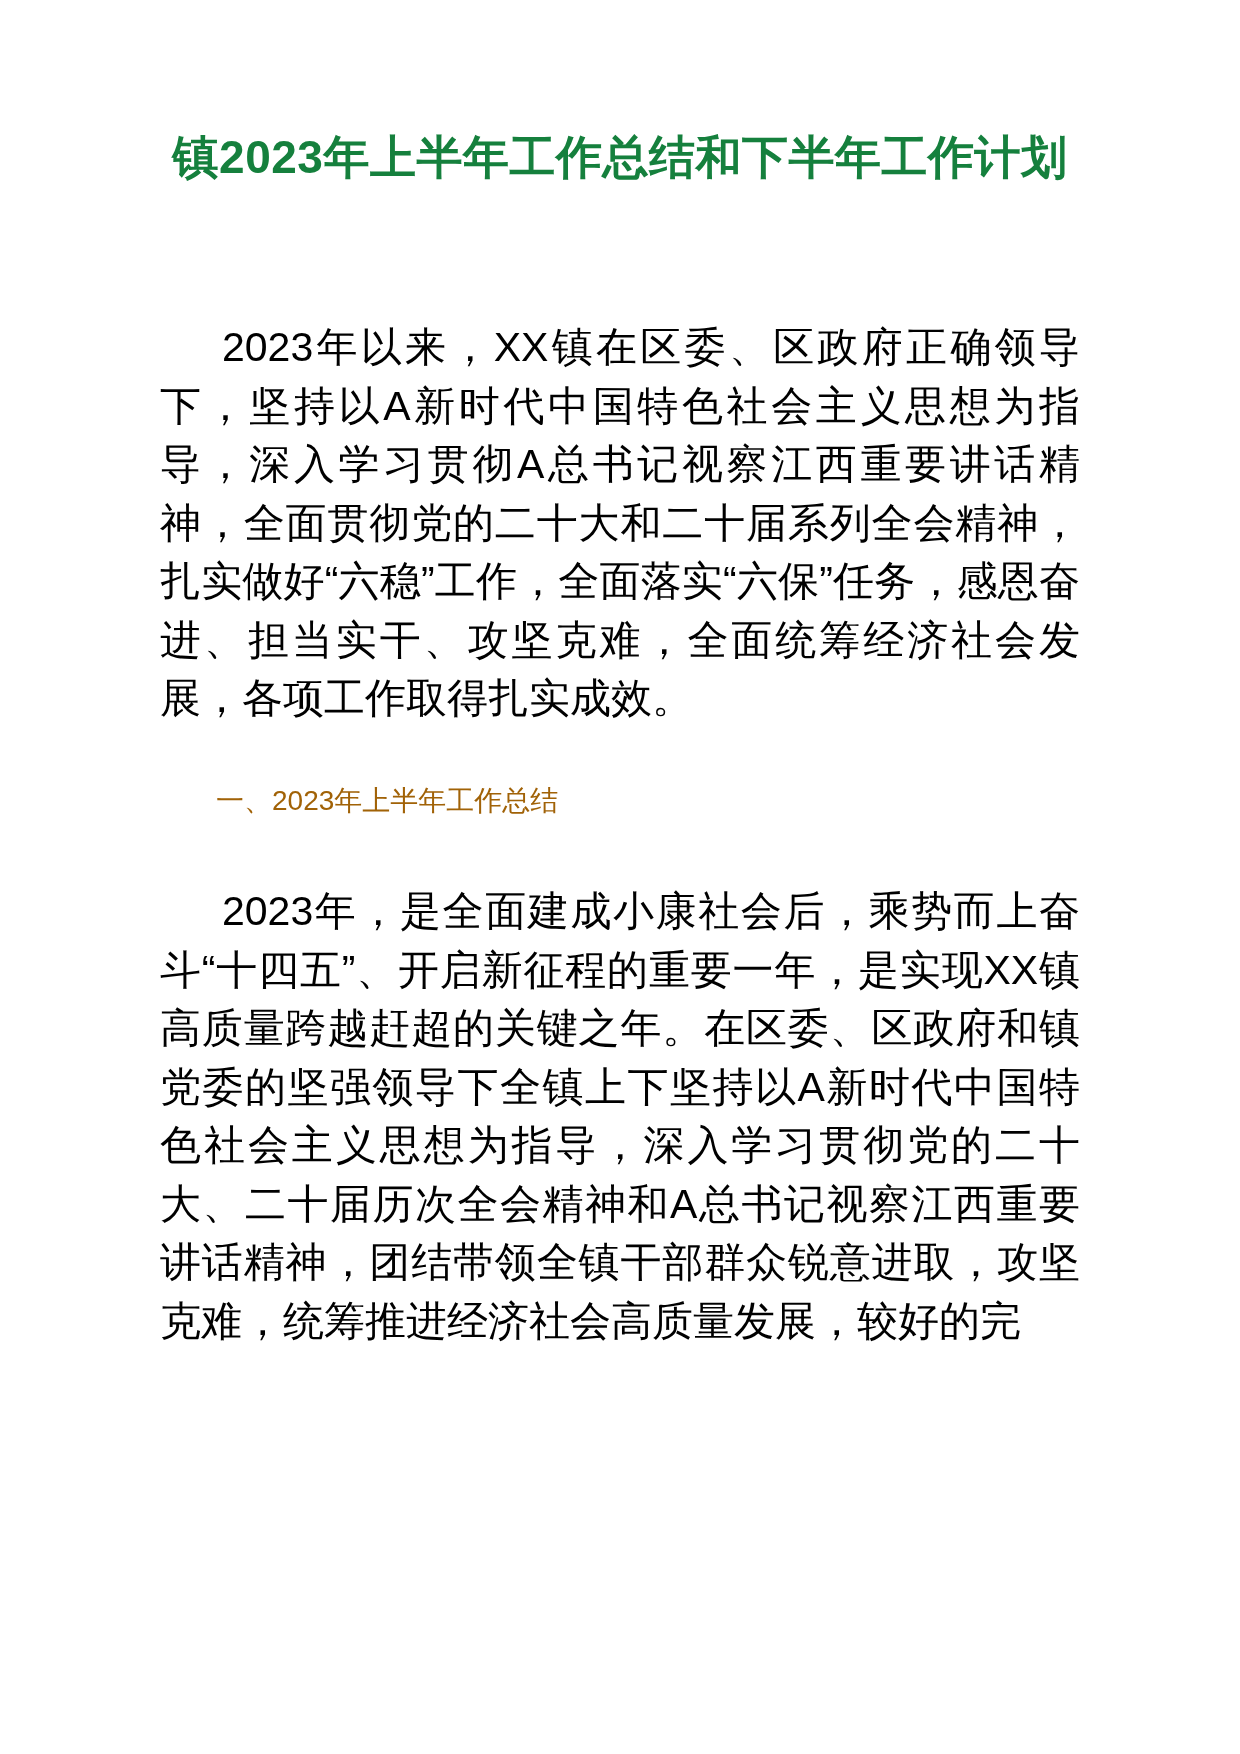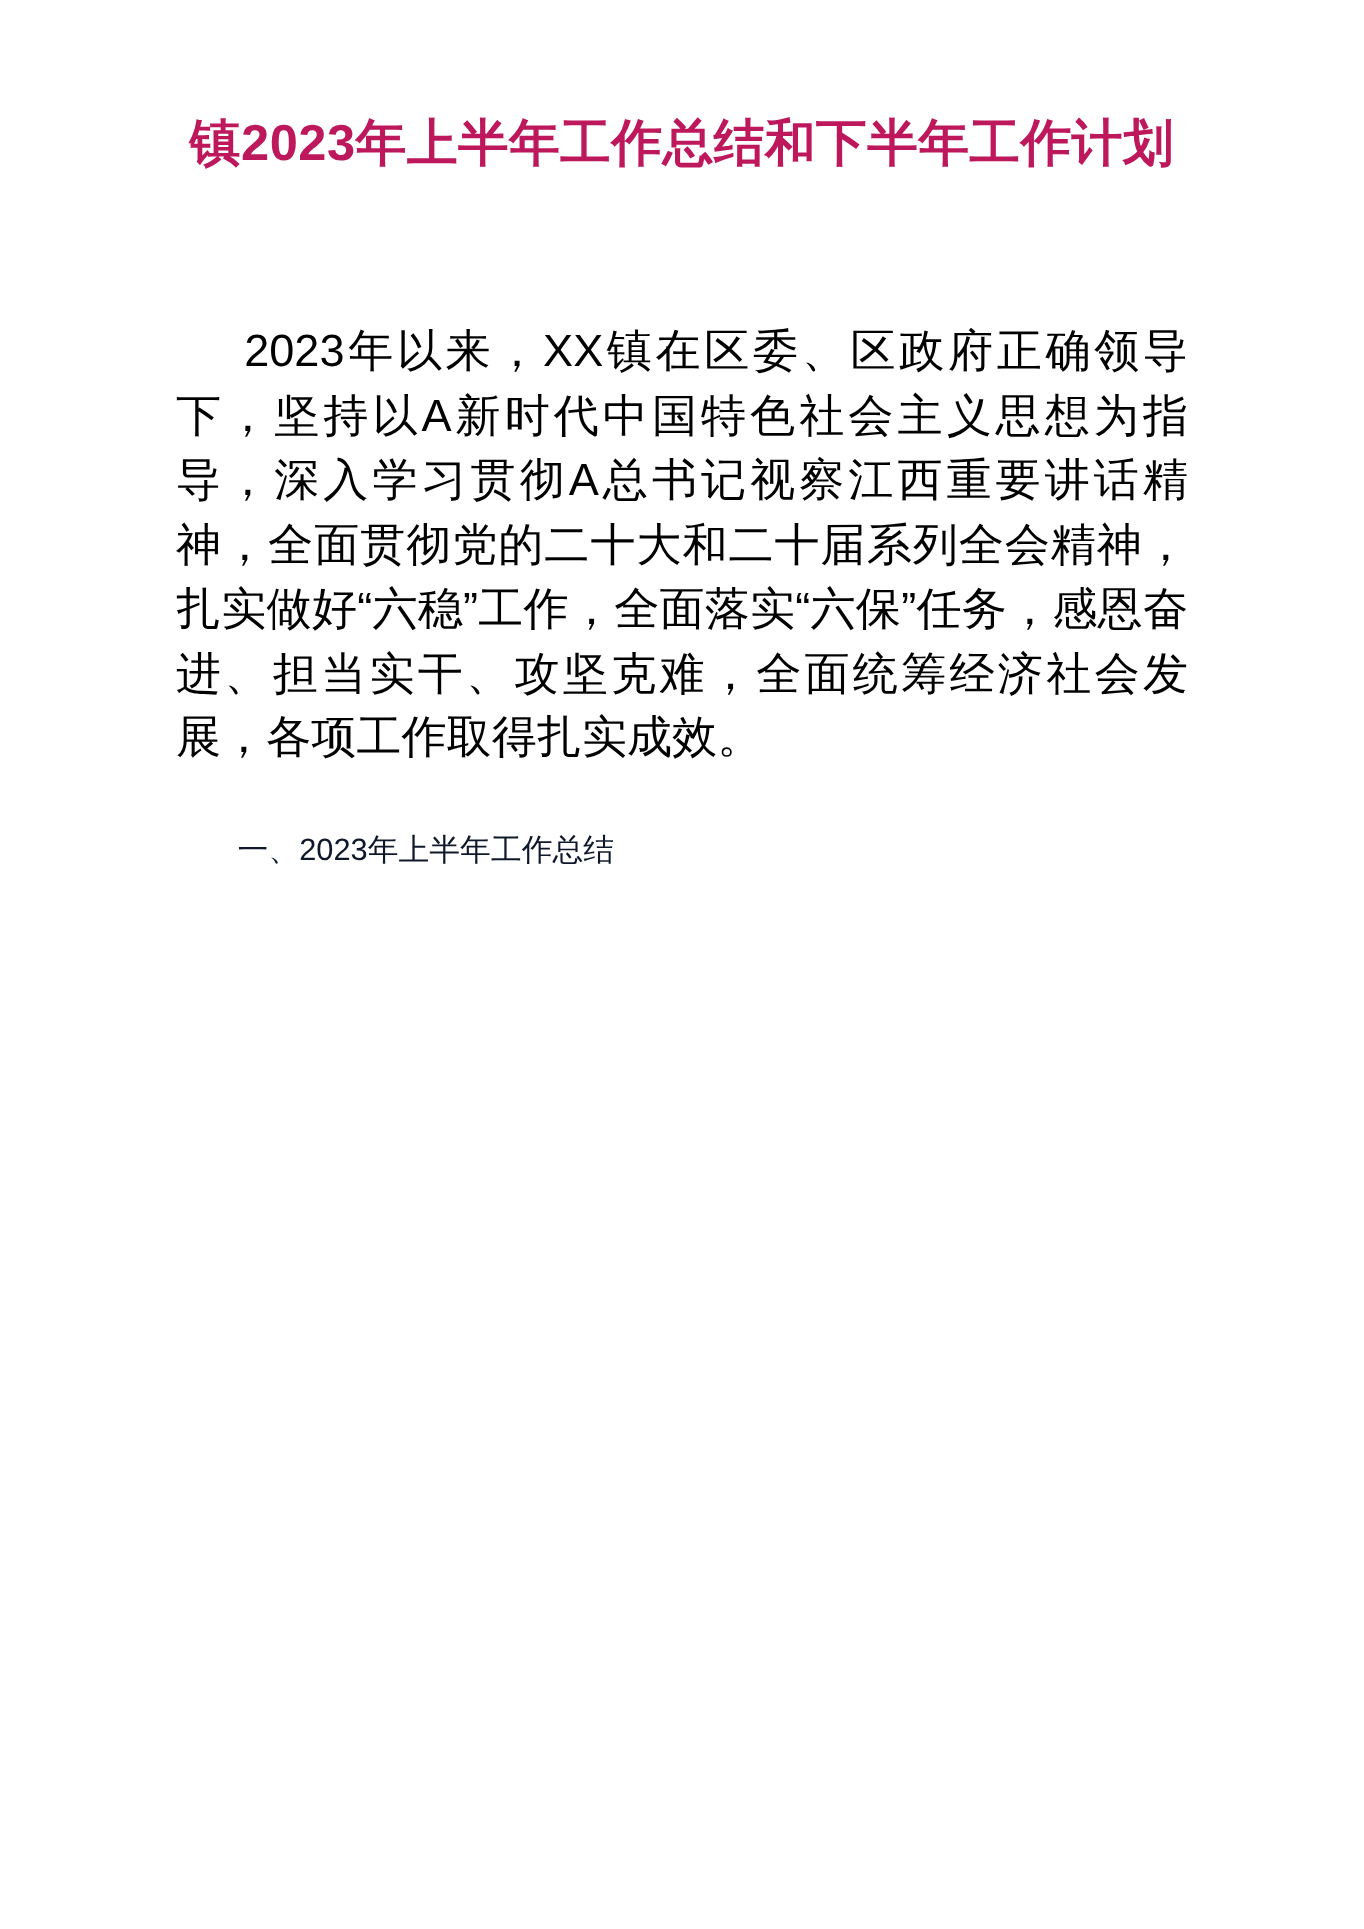--- a/index.html
+++ b/index.html
@@ -20,25 +20,25 @@
     position: absolute;
     left: 160px;
     top: 0;
     width: 920px;
   }
   .doc-title {
     font-family: "Liberation Sans", "DejaVu Sans", sans-serif;
     font-weight: bold;
     font-size: 46px;
     line-height: 130px;
-    color: #be185d;
+    color: #15803d;
     text-align: center;
     letter-spacing: 0.5px;
     margin: 0;
-    padding-top: 64px;
+    padding-top: 92px;
     white-space: normal;
     word-break: break-all;
   }
   .spacer-after-title {
     height: 96px;
   }
   .body-para {
     font-family: "Liberation Sans", "DejaVu Sans", sans-serif;
     font-size: 41px;
     line-height: 58.5px;
@@ -47,21 +47,21 @@
     text-align-last: left;
     text-indent: 62px;
     margin: 0 0 44px 0;
     word-break: break-all;
     letter-spacing: 0px;
   }
   .section-heading {
     font-family: "Liberation Sans", "DejaVu Sans", sans-serif;
     font-size: 28px;
     line-height: 58.5px;
-    color: #0f172a;
+    color: #a16207;
     text-align: left;
     text-indent: 56px;
     margin: 0 0 52px 0;
     word-break: break-all;
   }
   .body-para.last {
     margin-bottom: 0;
   }
 </style>
 </head>
@@ -71,15 +71,16 @@
   <div class="content">
 
     <h1 class="doc-title">镇2023年上半年工作总结和下半年工作计划</h1>
 
     <div class="spacer-after-title"></div>
 
     <p class="body-para">2023年以来，XX镇在区委、区政府正确领导下，坚持以A新时代中国特色社会主义思想为指导，深入学习贯彻A总书记视察江西重要讲话精神，全面贯彻党的二十大和二十届系列全会精神，扎实做好“六稳”工作，全面落实“六保”任务，感恩奋进、担当实干、攻坚克难，全面统筹经济社会发展，各项工作取得扎实成效。</p>
 
     <p class="section-heading">一、2023年上半年工作总结</p>
 
+    <p class="body-para last">2023年，是全面建成小康社会后，乘势而上奋斗“十四五”、开启新征程的重要一年，是实现XX镇高质量跨越赶超的关键之年。在区委、区政府和镇党委的坚强领导下全镇上下坚持以A新时代中国特色社会主义思想为指导，深入学习贯彻党的二十大、二十届历次全会精神和A总书记视察江西重要讲话精神，团结带领全镇干部群众锐意进取，攻坚克难，统筹推进经济社会高质量发展，较好的完</p>
 
   </div>
 </div>
 
 </body></html>

